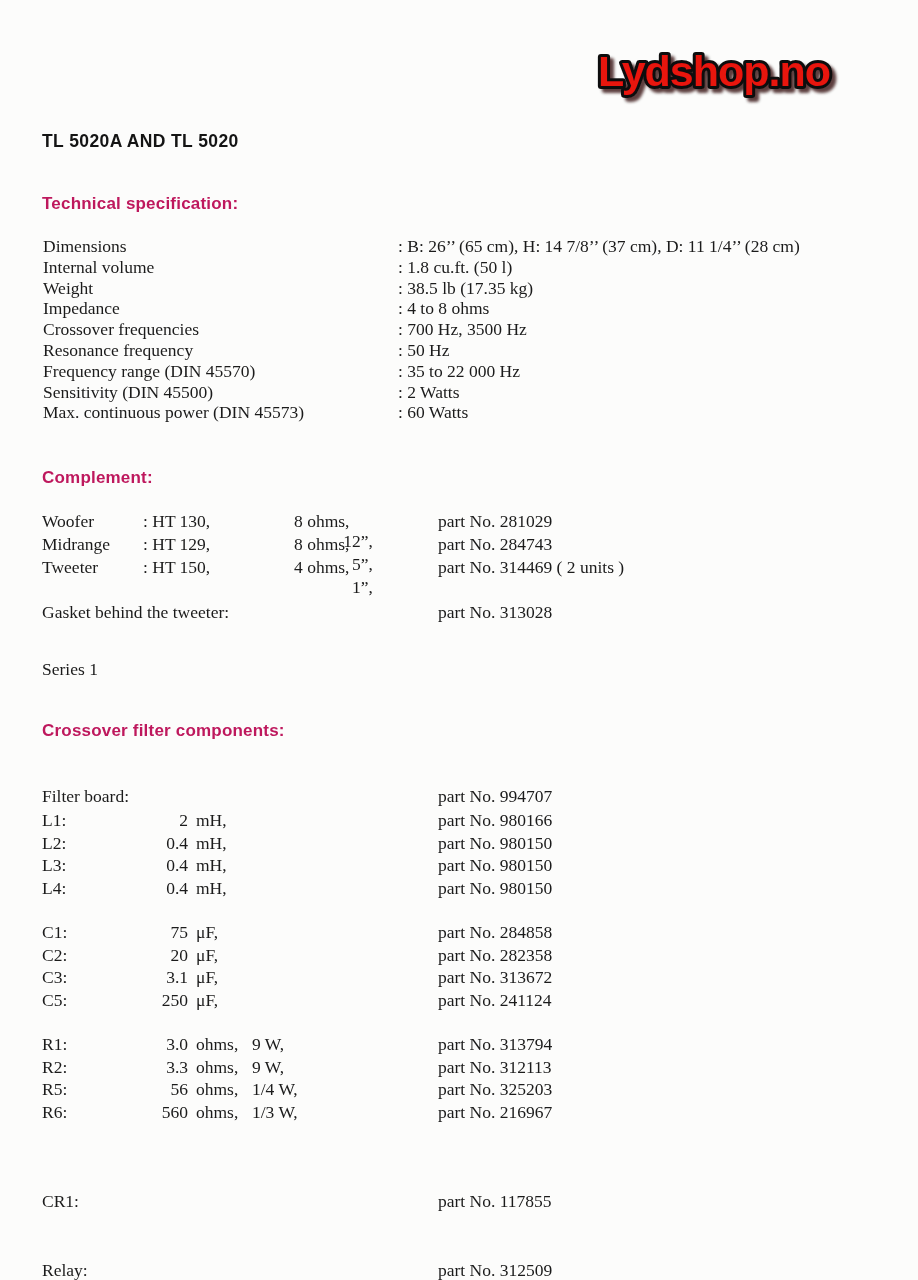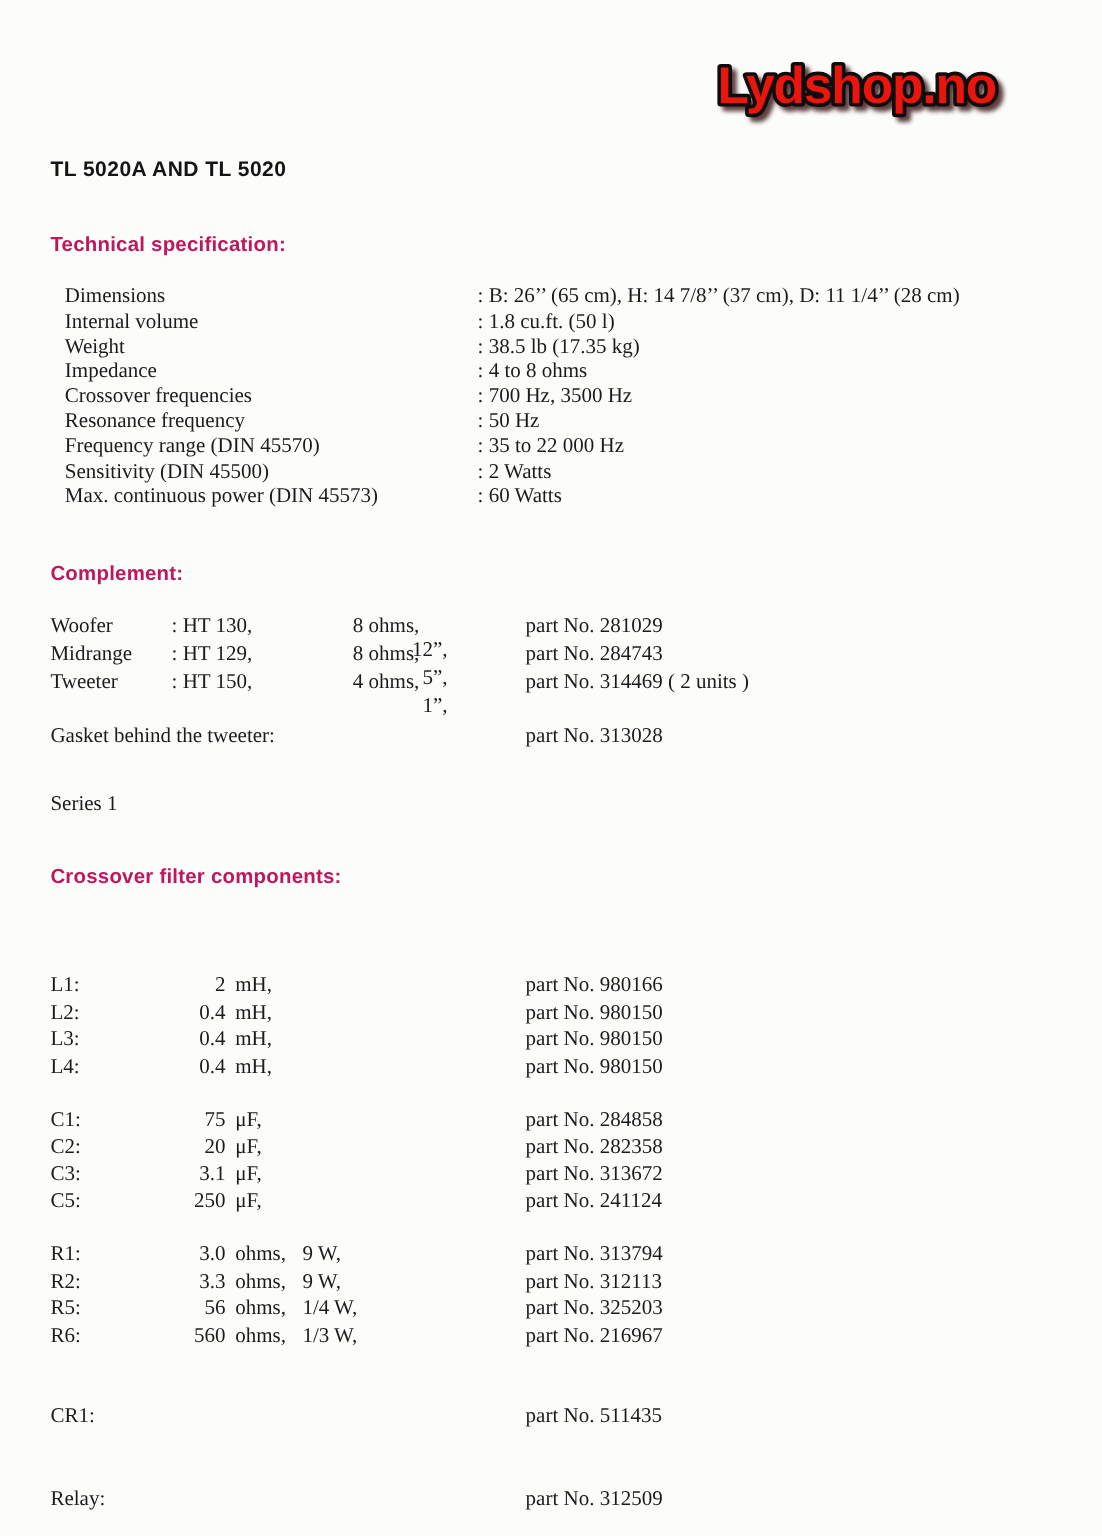--- a/index.html
+++ b/index.html
@@ -23,21 +23,21 @@
   #complement-heading { top:468px; }
   #crossover-heading { top:721px; }
 
   .block { position:absolute; left:42px; width:834px; }
   .row { position:relative; white-space:nowrap; }
   .row span { position:absolute; top:0; white-space:nowrap; }
 
   
   #spec-block { top:236px; }
   #spec-block .row { height:20.8px; }
-  .spec-label { left:12px; }
+  .spec-label { left:1px; }
   .spec-value { left:356px; }
 
   
   #complement-block { top:511px; }
   #complement-block .row { height:23px; }
   .comp-name  { left:0; }
   .comp-model { left:101px; }
   .comp-imp   { left:210px;margin-left:42px; }
   .comp-size  { left:253px; width:78px; text-align:right;margin-top:20px; }
   .part-col   { left:396px; }
@@ -145,20 +145,24 @@
 
   <div class="block row" id="gasket-row">
     <span>Gasket behind the tweeter:</span>
     <span class="part-col">part No. 313028</span>
   </div>
 
   <div id="series-label">Series 1</div>
 
   <h2 class="sec-heading" id="crossover-heading">Crossover filter components:</h2>
 
+  <div class="block row" id="filter-row">
+    <span>Filter board:</span>
+    <span class="part-col">part No. 994707</span>
+  </div>
 
   <div class="block cmp-block" id="l-block">
     <div class="row">
       <span class="cmp-label">L1:</span>
       <span class="cmp-value">2</span>
       <span class="cmp-unit">mH,</span>
       <span class="part-col">part No. 980166</span>
     </div>
     <div class="row">
       <span class="cmp-label">L2:</span>
@@ -233,20 +237,20 @@
       <span class="cmp-label">R6:</span>
       <span class="cmp-value">560</span>
       <span class="cmp-unit">ohms,</span>
       <span class="cmp-power">1/3 W,</span>
       <span class="part-col">part No. 216967</span>
     </div>
   </div>
 
   <div class="block row" id="cr1-row">
     <span>CR1:</span>
-    <span class="part-col">part No. 511435</span>
+    <span class="part-col">part No. 117855</span>
   </div>
   <div class="block row" id="relay-row">
     <span>Relay:</span>
     <span class="part-col">part No. 312509</span>
   </div>
 
 </div>
 
 </body></html>

